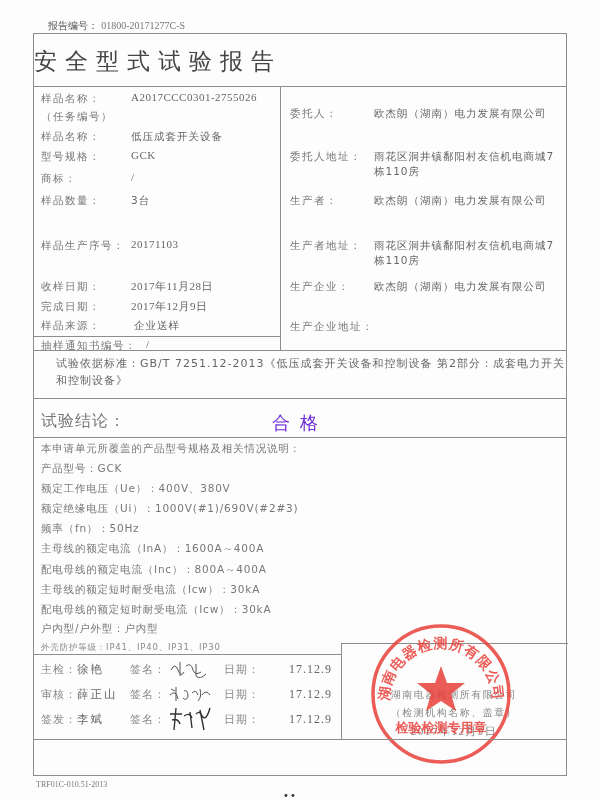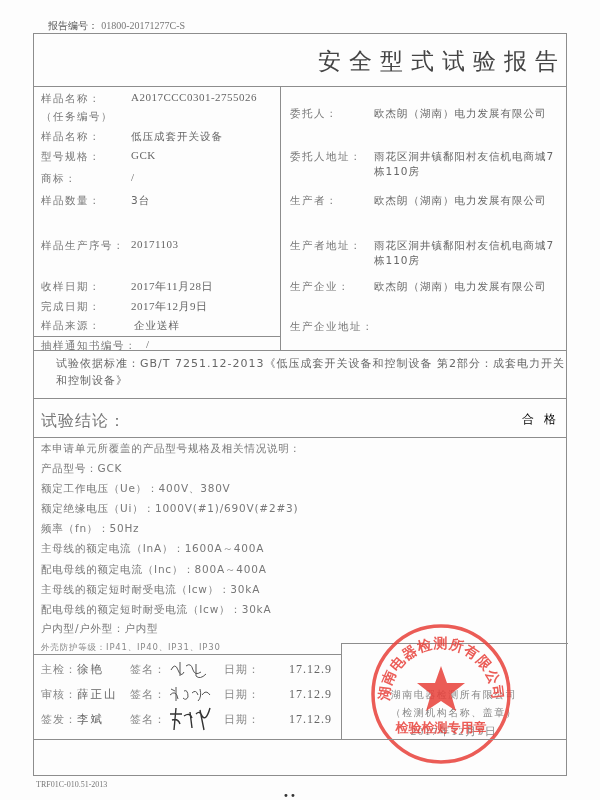--- a/index.html
+++ b/index.html
@@ -5,28 +5,28 @@
   * { box-sizing: border-box; margin: 0; padding: 0; }
   html, body { width: 600px; height: 800px; background: #fbfbfc; overflow: hidden; }
   body { position: relative; font-family: "DejaVu Sans", sans-serif; color: #6b6b6b; }
   .page { position: absolute; left: 0; top: 0; width: 600px; height: 800px; background: #fdfdfd; }
   .report-no { position: absolute; left: 48px; top: 19px; font-size: 10px; color: #555; }
   .report-no .lbl { margin-right: 0; }
   .report-no .val { font-family: "Liberation Serif", serif; font-size: 10px; color: #777; }
   .frame { position: absolute; left: 33px; top: 33px; width: 534px; height: 743px; border: 1px solid #8d8d8d; }
   .hline { position: absolute; left: 0; width: 100%; height: 0; border-top: 1px solid #8d8d8d; }
   .vline { position: absolute; width: 0; border-left: 1px solid #8d8d8d; }
-  .title { position: absolute; left: 0; top: 12px; width: 100%; text-align: right; font-family: "DejaVu Serif", serif; font-size: 23px; letter-spacing: 8px; color: #444; }
+  .title { position: absolute; left: 0; top: 12px; width: 100%; text-align: left; font-family: "DejaVu Serif", serif; font-size: 23px; letter-spacing: 8px; color: #444; }
   .f { position: absolute; font-size: 10.5px; color: #777; white-space: nowrap; letter-spacing: 1.5px; }
   .v { position: absolute; font-size: 10.5px; color: #666; white-space: nowrap; letter-spacing: 1px; }
   .v.serif { font-family: "Liberation Serif", serif; font-size: 11px; letter-spacing: 0.5px; }
   .v.wrap { white-space: normal; line-height: 15px; }
   .std { position: absolute; left: 22px; top: 5px; width: 520px; font-size: 11px; color: #666; line-height: 17px; letter-spacing: 1px; }
   .conc-l { position: absolute; left: 7px; top: 412px; font-size: 16px; color: #777; letter-spacing: 1px; }
-  .conc-v { position: absolute; left: 0; width: 100%; text-align: right; top: 412px; font-size: 12px; color: #000000; letter-spacing: 10px; }
+  .conc-v { position: absolute; left: 0; width: 100%; text-align: center; top: 412px; font-size: 18px; color: #6d28d9; letter-spacing: 10px; }
   .spec { position: absolute; left: 7px; font-size: 10.5px; color: #777; white-space: nowrap; letter-spacing: 0.8px; }
   .spec.small { font-size: 8.5px; color: #8a8a8a; }
   .sig-row { position: absolute; left: 0; width: 307px; height: 20px; font-size: 11px; color: #888; }
   .sig-row span { position: absolute; top: 0; white-space: nowrap; letter-spacing: 1px; }
   .sig-row .name { color: #666; font-size: 11.5px; letter-spacing: 2px; }
   .sig-row .date { font-family: "Liberation Serif", serif; font-size: 12px; color: #666; letter-spacing: 1px; }
   .scribble { position: absolute; top: -4px; width: 44px; height: 22px; }
   .stamp-area { position: absolute; left: 307px; top: 610px; width: 226px; height: 95px; }
   .stamp-text { position: absolute; width: 100%; text-align: center; font-size: 10px; color: #888; letter-spacing: 1.5px; white-space: nowrap; }
   .stamp-svg { position: absolute; left: 20px; top: -30px; width: 160px; height: 160px; opacity: 0.85; }

